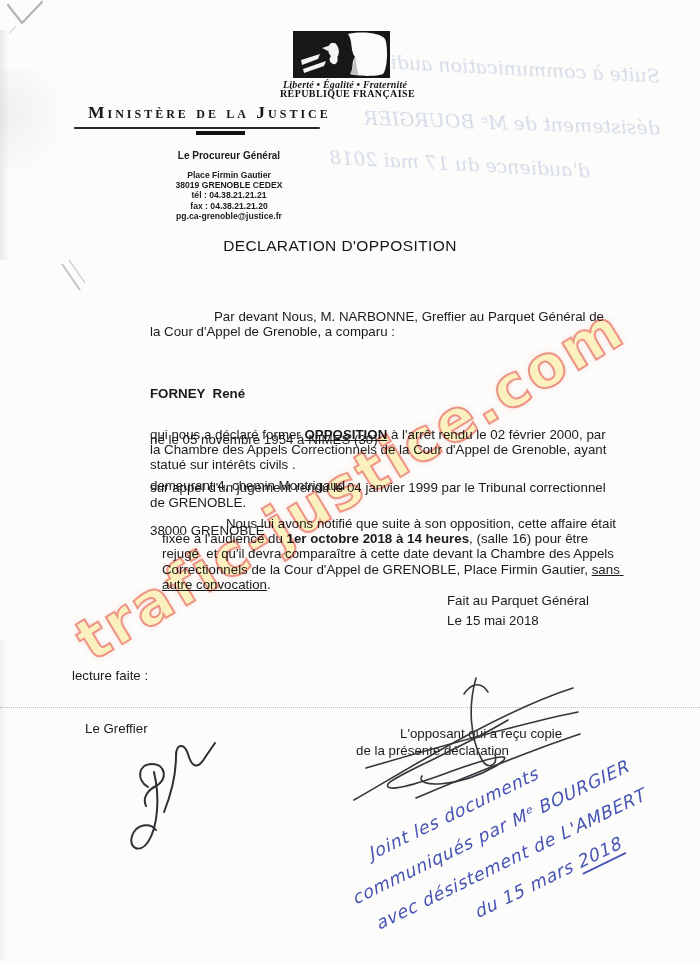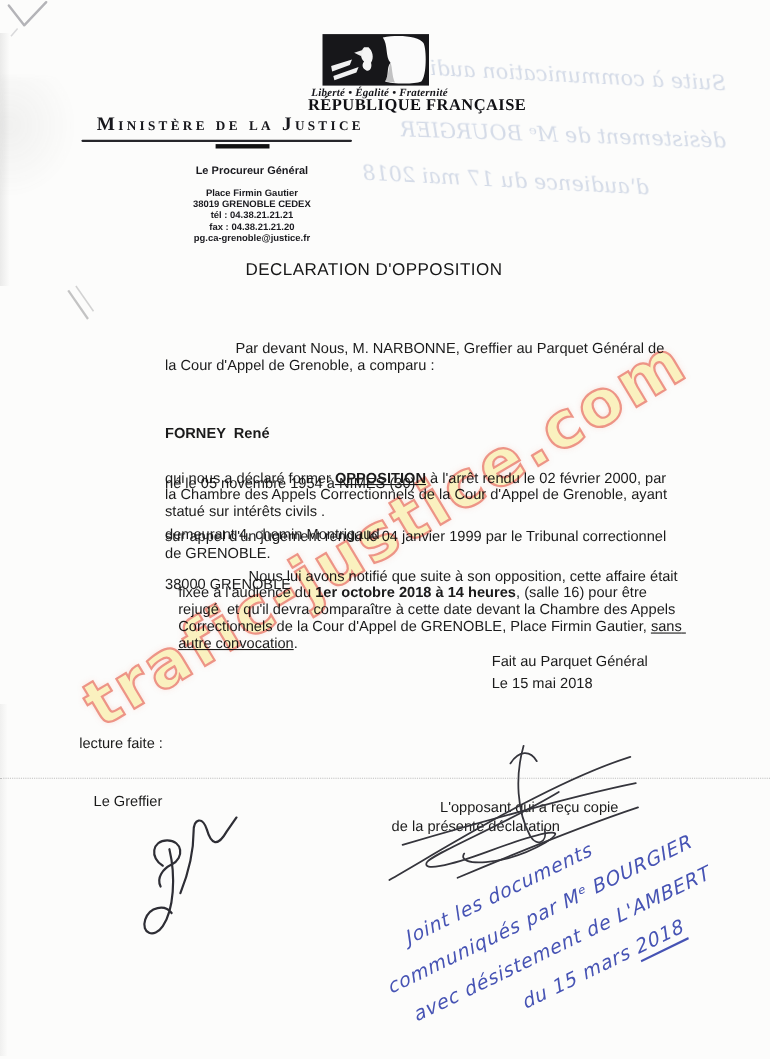--- a/index.html
+++ b/index.html
@@ -17,21 +17,21 @@
     background:linear-gradient(to right,rgba(80,80,80,.07),rgba(0,0,0,0));}
   .smudge-corner{position:absolute;left:0;top:70px;width:70px;height:110px;
     background:radial-gradient(ellipse at 10% 40%,rgba(90,90,90,.07),rgba(0,0,0,0) 70%);
     filter:blur(2px);}
   
   .logo-box{position:absolute;left:293px;top:31px;width:97px;height:47px;}
   .logo-motto{position:absolute;left:283px;top:79px;width:117px;text-align:center;
     font-family:"Liberation Serif",serif;font-style:italic;font-weight:bold;
     font-size:10px;letter-spacing:.2px;color:#15151a;white-space:nowrap;}
   .logo-republic{position:absolute;left:280px;top:88px;width:123px;text-align:center;
-    font-family:"Liberation Serif",serif;font-weight:bold;font-size:15px;
+    font-family:"Liberation Serif",serif;font-weight:bold;font-size:10px;
     letter-spacing:.4px;color:#101014;white-space:nowrap;}
   .ministry{position:absolute;left:88px;top:102px;
     font-family:"Liberation Serif",serif;font-variant:small-caps;font-weight:bold;
     font-size:17.5px;letter-spacing:3px;color:#17171c;white-space:nowrap;}
   .ministry-rule1{position:absolute;left:74px;top:127px;width:246px;height:2px;
     background:#26262b;border-radius:2px;}
   .ministry-rule2{position:absolute;left:196px;top:131px;width:49px;height:4px;
     background:#111;}
   .letterhead{position:absolute;left:148px;top:150px;width:162px;text-align:center;
     font-weight:bold;color:#1a1a1f;}

